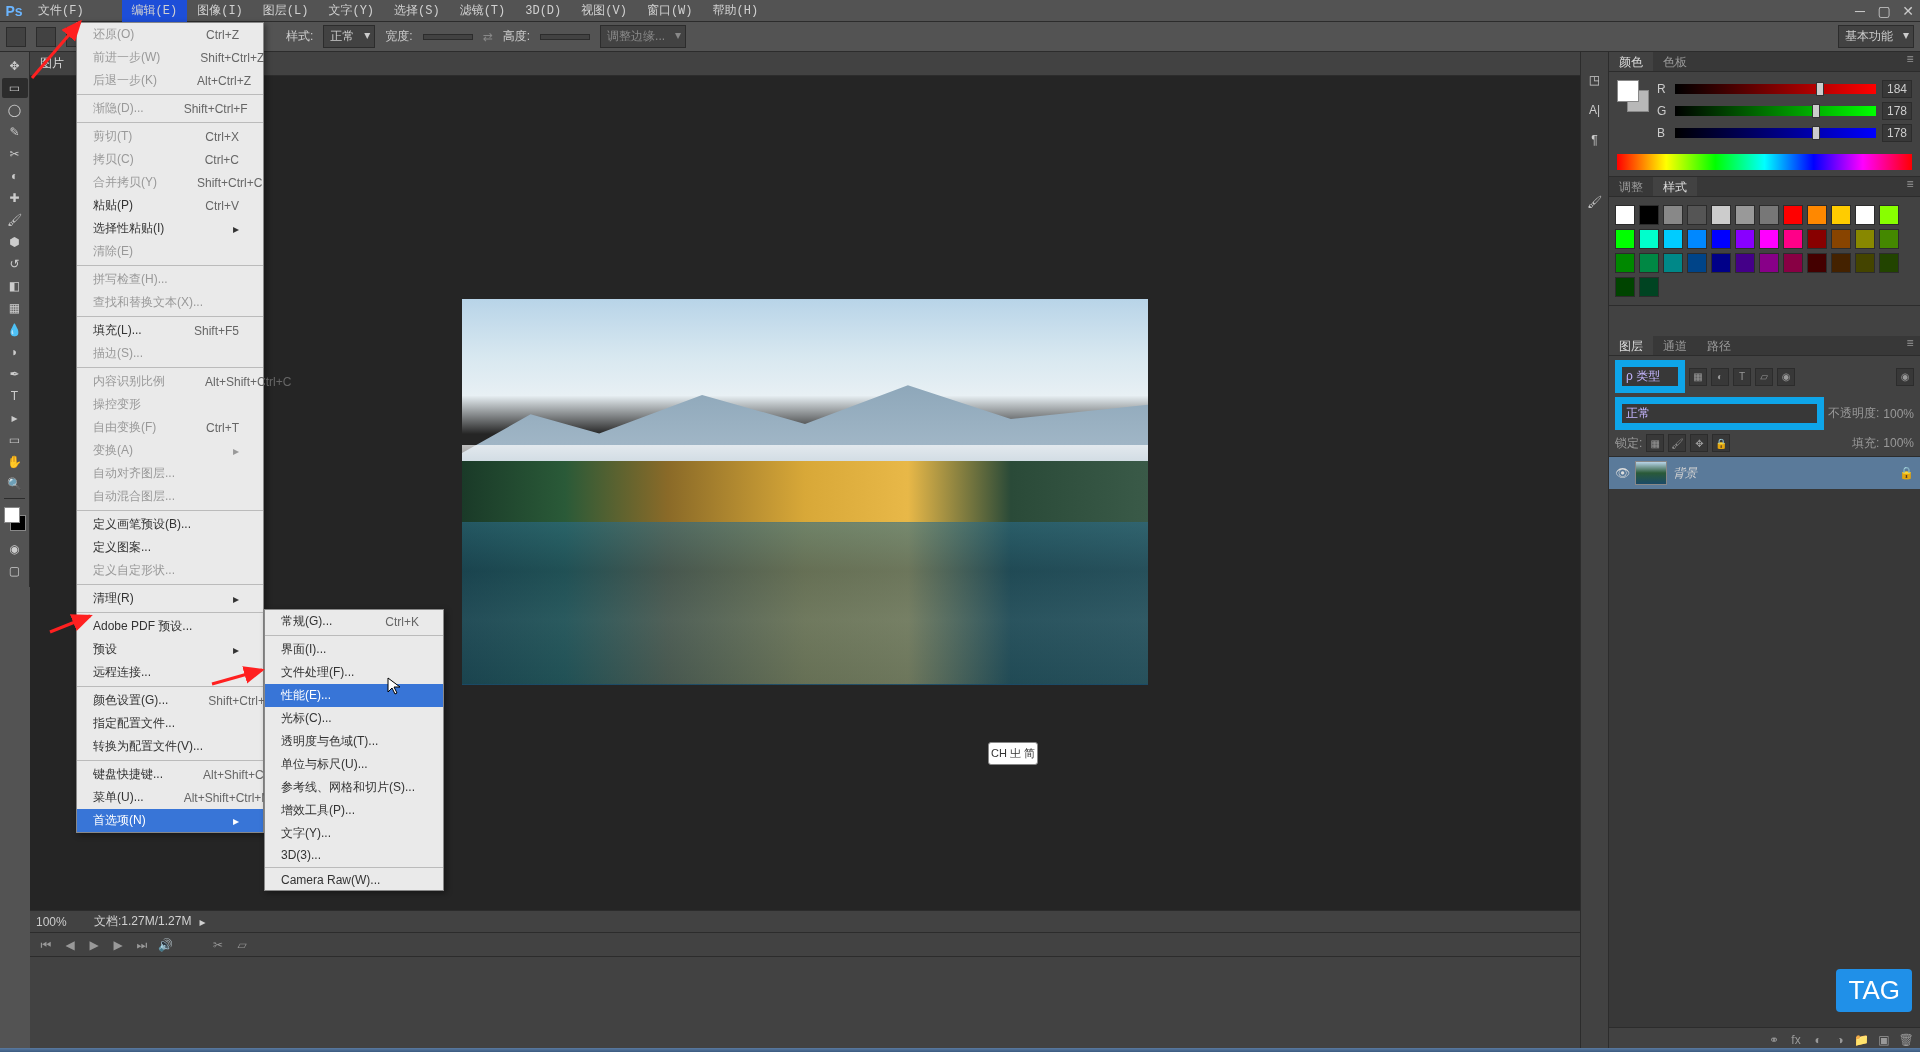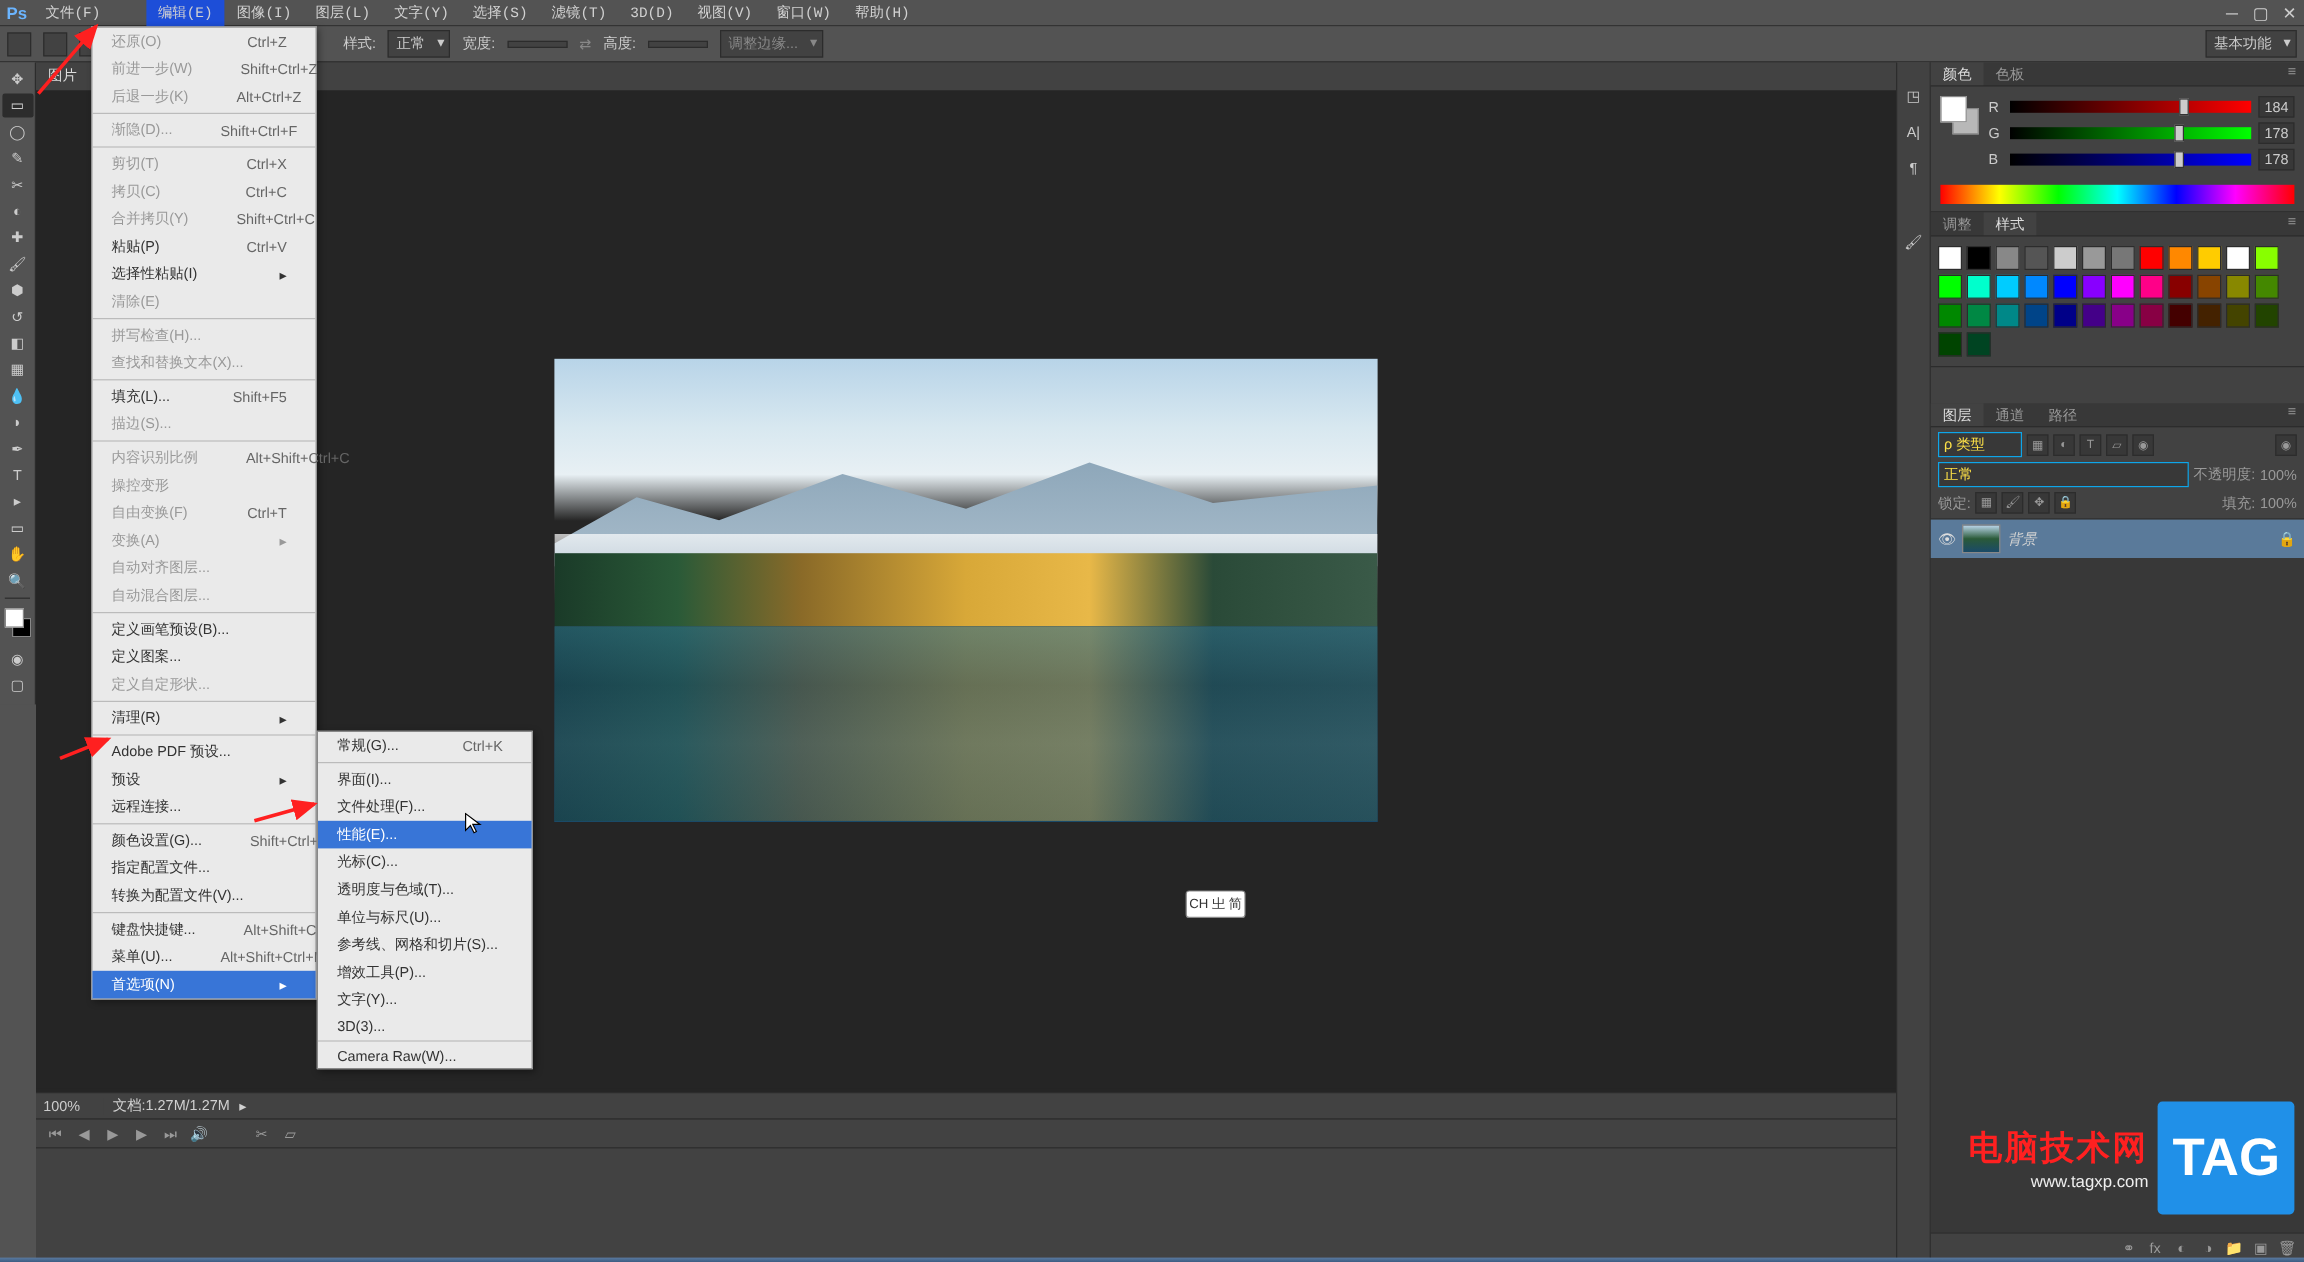--- a/index.html
+++ b/index.html
@@ -91,21 +91,21 @@
 .slider-value { width: 30px; background: #383838; border: 1px solid #2c2c2c; color: #ccc; text-align: center; padding: 1px; }
 .spectrum-bar { height: 16px; margin: 0 8px 6px; background: linear-gradient(90deg, #f00, #ff0, #0f0, #0ff, #00f, #f0f, #f00); }
 
 .swatch-panel-body { padding: 8px 6px; }
 .swatch-grid { display: flex; flex-wrap: wrap; gap: 4px; }
 .swatch { width: 20px; height: 20px; border: 1px solid #2c2c2c; }
 
 .layers-panel-body { flex: 1; display: flex; flex-direction: column; }
 .layers-controls { padding: 4px 6px; display: flex; flex-direction: column; gap: 4px; border-bottom: 1px solid #2c2c2c; }
 .layers-row { display: flex; align-items: center; gap: 4px; }
-.small-select { background: #383838; border: 1px solid #0ea5e9; color: #fde047; padding: 1px 4px; flex: 1; }
+.small-select { background: #383838; border: 7px solid #0ea5e9; color: #c4b5fd; padding: 1px 4px; flex: 1; }
 .filter-btn { width: 18px; height: 18px; background: #383838; border: 1px solid #2c2c2c; color: #999; display: flex; align-items: center; justify-content: center; font-size: 10px; }
 .layers-list { flex: 1; background: #383838; }
 .layer-item { display: flex; align-items: center; padding: 4px 6px; gap: 6px; background: #5a7a9a; }
 .layer-eye { width: 14px; color: #ddd; }
 .layer-thumb { width: 32px; height: 24px; background: linear-gradient(180deg, #b8d4e8 0%, #2a5a38 50%, #1a4a68 100%); border: 1px solid #888; }
 .layers-bottom { height: 24px; display: flex; align-items: center; justify-content: flex-end; gap: 6px; padding: 0 6px; border-top: 1px solid #2c2c2c; }
 .layers-bottom div { width: 16px; color: #999; text-align: center; }
 
 
 .red-arrow { position: absolute; pointer-events: none; z-index: 200; }
@@ -114,21 +114,21 @@
 .arrow3 { left: 210px; top: 660px; }
 
 
 .ime-box { position: absolute; left: 988px; top: 742px; background: #fff; color: #333; padding: 3px 2px; border: 1px solid #888; border-radius: 3px; font-size: 11px; }
 
 
 .watermark { position: absolute; right: 8px; bottom: 40px; display: flex; align-items: center; gap: 8px; z-index: 50; }
 .wm-text { text-align: right; }
 .wm-title { color: #ff2020; font-size: 28px; font-weight: bold; letter-spacing: 2px; }
 .wm-url { color: #eee; font-size: 14px; }
-.wm-tag { background: #2090e8; color: #fff; font-size: 44px; font-weight: bold; padding: 22px 12px; border-radius: 4px; }
+.wm-tag { background: #2090e8; color: #fff; font-size: 26px; font-weight: normal; padding: 6px 12px; border-radius: 4px; }
 
 
 .mouse-cursor { position: absolute; left: 387px; top: 677px; z-index: 300; pointer-events: none; }
 
 
 .taskbar { position: absolute; bottom: 0; left: 0; right: 0; height: 4px; background: linear-gradient(180deg, #5a7aa0, #3a5a80); }
 </style>
 </head>
 <body>
 
@@ -573,24 +573,20 @@
 <svg class="red-arrow arrow2" width="50" height="30">
   <line x1="2" y1="24" x2="42" y2="8" stroke="#ff2020" stroke-width="3" marker-end="url(#ah1)"></line>
 </svg>
 <svg class="red-arrow arrow3" width="60" height="30">
   <line x1="2" y1="24" x2="52" y2="10" stroke="#ff2020" stroke-width="3" marker-end="url(#ah1)"></line>
 </svg>
 
 <div class="ime-box">CH 㞢 简</div>
 
 <div class="watermark">
-  <div class="wm-text">
-    <div class="wm-title">电脑技术网</div>
-    <div class="wm-url">www.tagxp.com</div>
-  </div>
   <div class="wm-tag">TAG</div>
 </div>
 
 <svg class="mouse-cursor" width="16" height="20">
   <path d="M1,1 L1,15 L5,11 L8,17 L10,16 L7,10 L13,10 Z" fill="#fff" stroke="#000" stroke-width="1"></path>
 </svg>
 
 <div class="taskbar"></div>
 
 </body></html>

